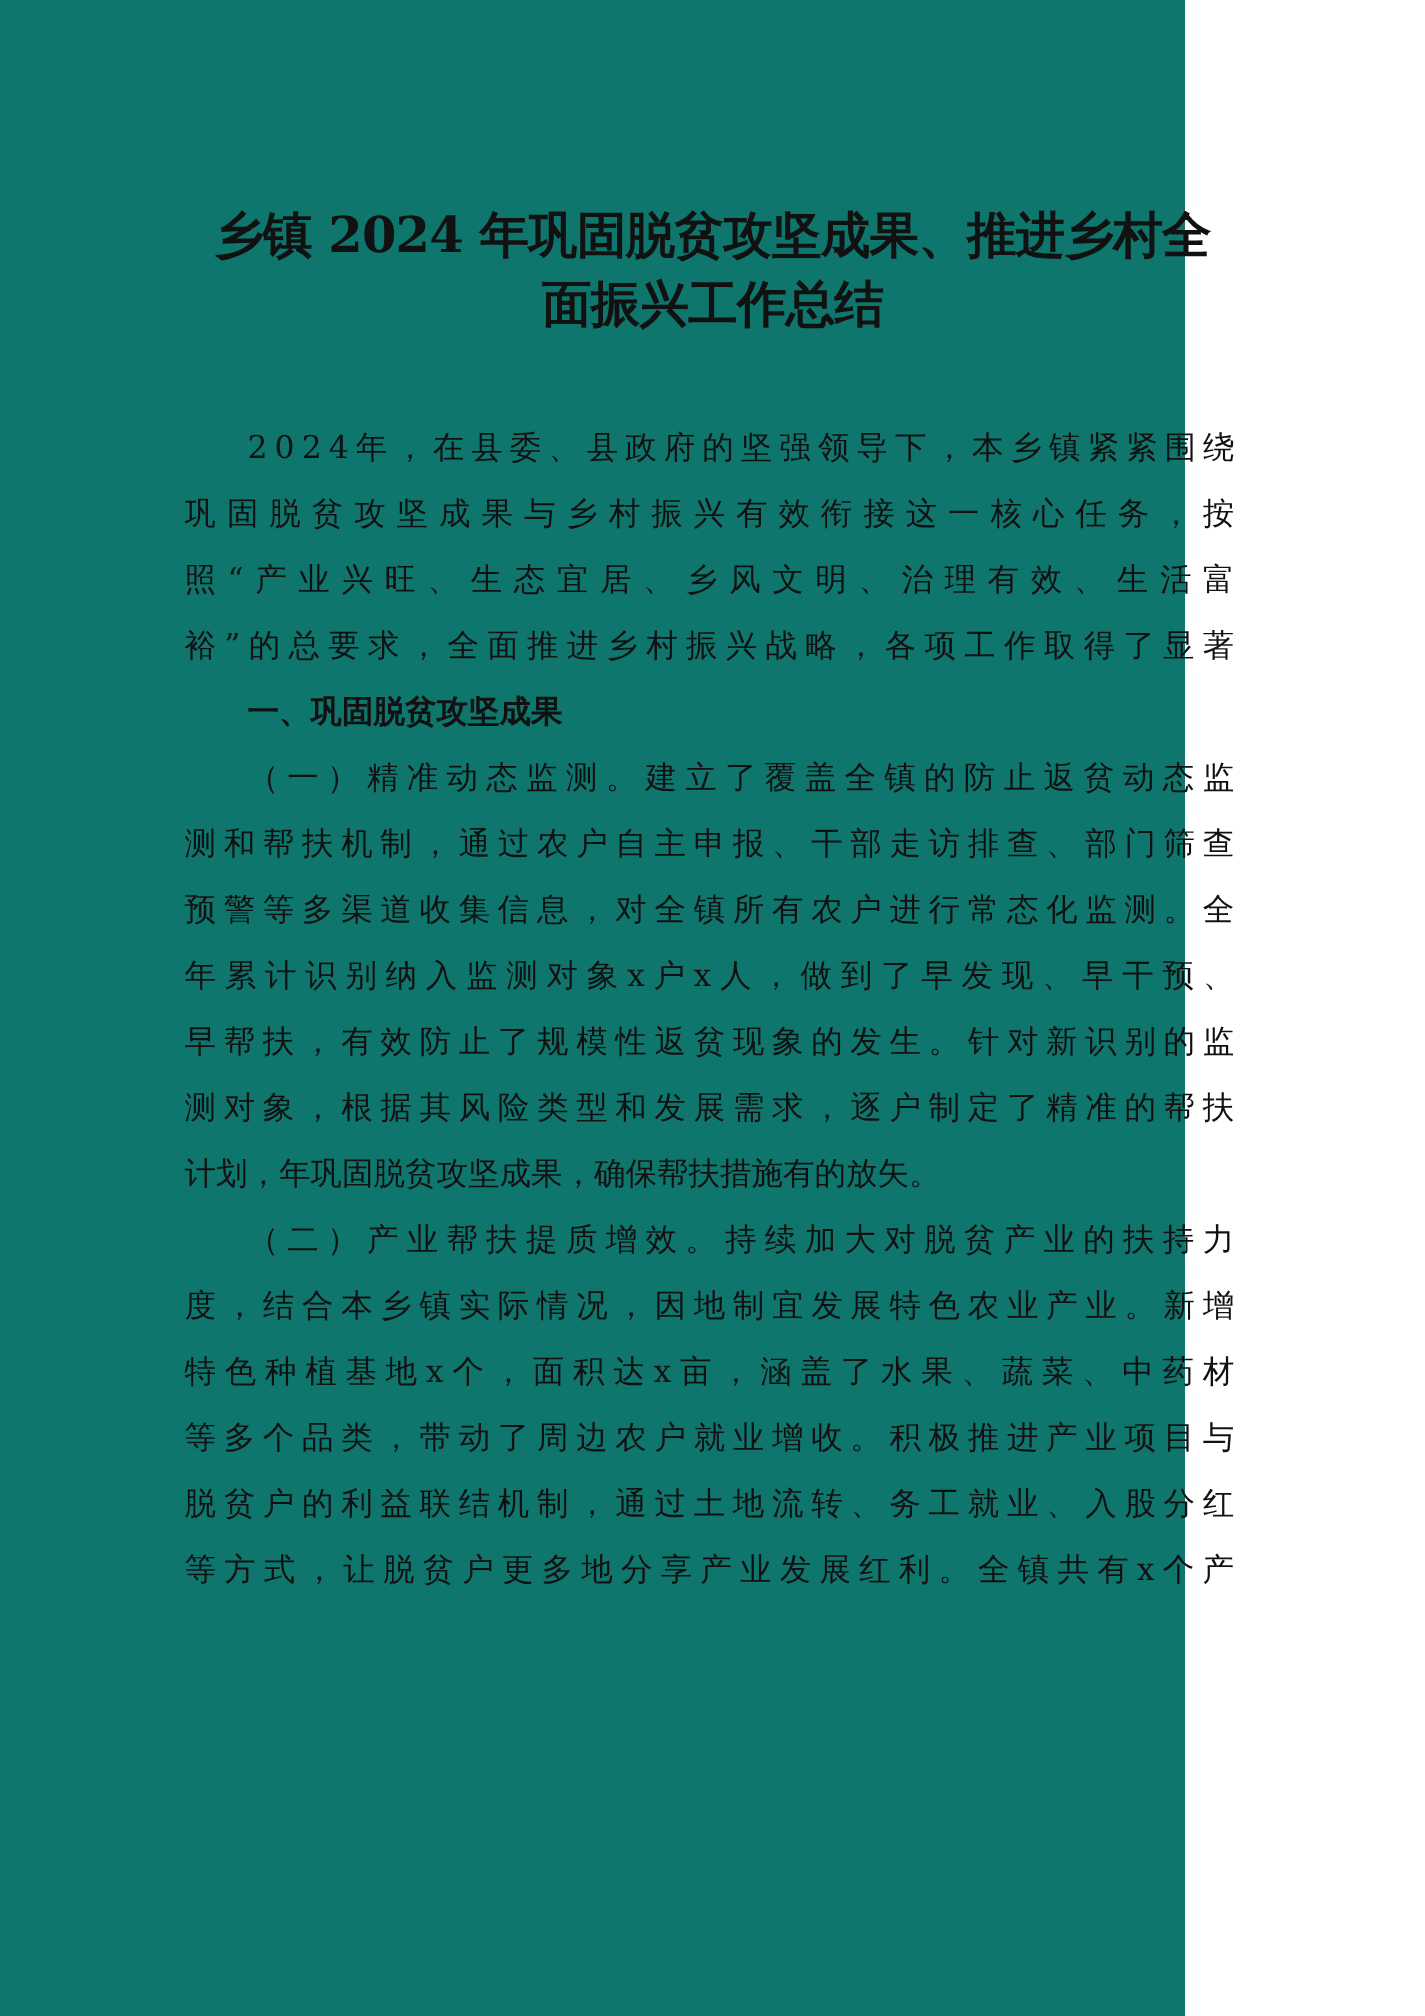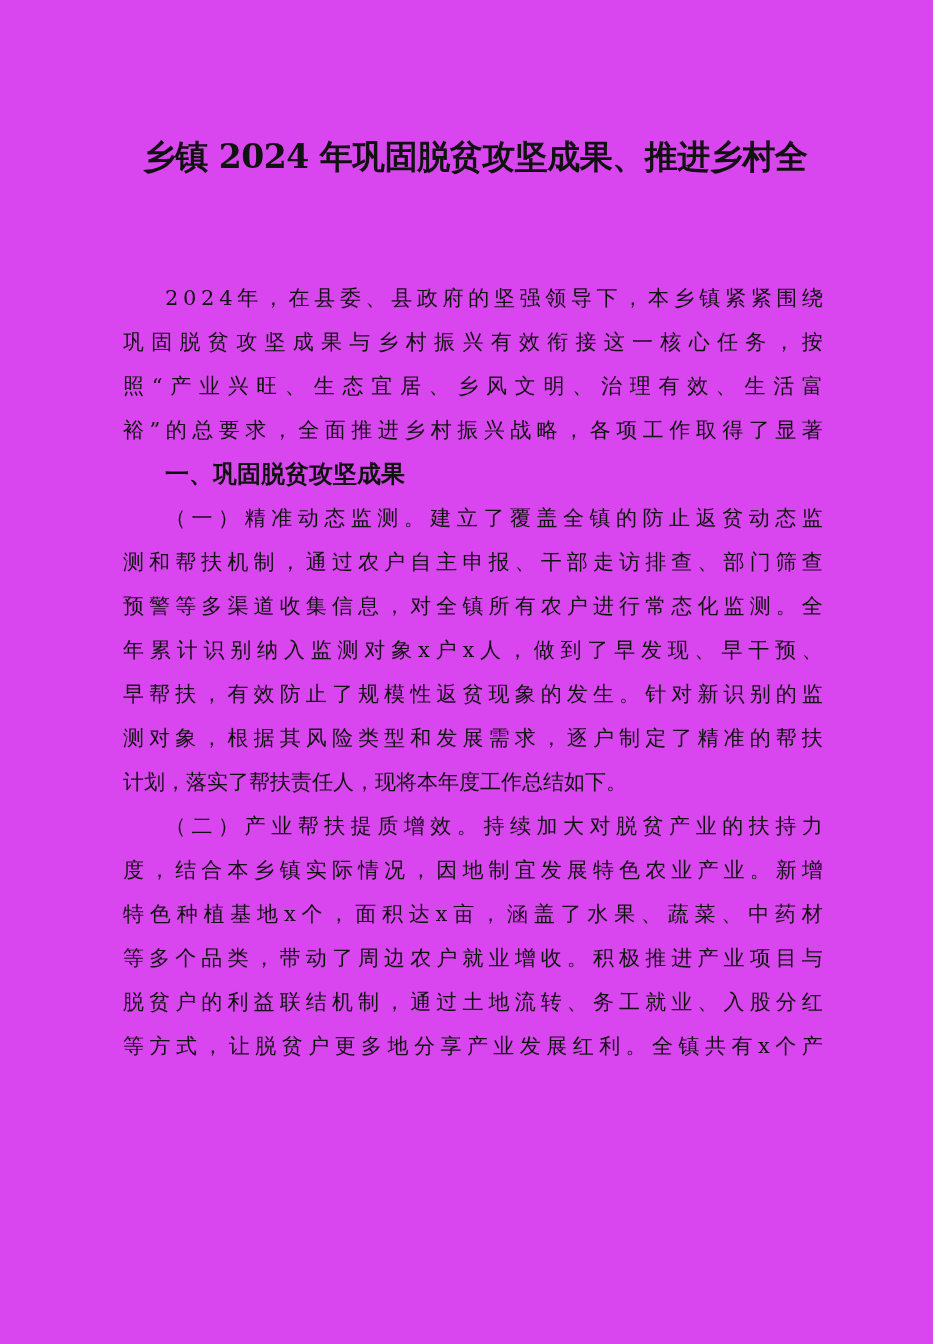--- a/index.html
+++ b/index.html
@@ -1,17 +1,17 @@
 <!DOCTYPE html>
 <html><head>
   <meta charset="utf-8">
   <style>
     html, body { margin: 0; padding: 0; background: #ffffff; }
     body { width: 950px; height: 1344px; position: relative; overflow: hidden; }
-    .page { position: absolute; left: 0; top: 0; width: 933px; height: 1344px; background: #d946ef; text-decoration: underline; }
+    .page { position: absolute; left: 0; top: 0; width: 790px; height: 1344px; background: #0f766e; text-decoration: underline; }
     .title {
       position: absolute; left: 100px; top: 134px; width: 750px;
       font-family: "DejaVu Serif", "Liberation Serif", serif;
       font-weight: bold; font-size: 33px; line-height: 46px;
       text-align: center; color: #111; margin: 0; letter-spacing: -0.5px;
     }
     .title span { display: block; white-space: nowrap; }
     .body {
       position: absolute; left: 123px; top: 276px; width: 700px;
       font-family: "DejaVu Serif", "Liberation Serif", serif;
@@ -19,29 +19,30 @@
     }
     .line {
       display: block; height: 44px; line-height: 44px;
       text-align: justify; text-align-last: justify; white-space: nowrap;
       overflow: visible;
     }
     .line.last { text-align-last: left; }
     .line.indent { padding-left: 42px; }
     .heading {
       font-family: "DejaVu Sans", "Liberation Sans", sans-serif;
-      font-weight: bold; font-size: 24px;
+      font-weight: bold; font-size: 21px;
     }
   </style>
 </head>
 <body>
 
 <div class="page">
   <h1 class="title">
     <span>乡镇 2024 年巩固脱贫攻坚成果、推进乡村全</span>
+    <span>面振兴工作总结</span>
   </h1>
 
   <div class="body">
 
     <div>
       <span class="line indent" style="display: flex; justify-content: space-between;">
           <span>2</span>
           <span>0</span>
           <span>2</span>
           <span>4</span>
@@ -324,21 +325,21 @@
           <span>户</span>
           <span>制</span>
           <span>定</span>
           <span>了</span>
           <span>精</span>
           <span>准</span>
           <span>的</span>
           <span>帮</span>
           <span>扶</span>
         </span>
-      <span class="line last">计划，落实了帮扶责任人，现将本年度工作总结如下。</span>
+      <span class="line last">计划，年巩固脱贫攻坚成果，确保帮扶措施有的放矢。</span>
     </div>
 
     <div>
       <span class="line indent" style="display: flex; justify-content: space-between;">
           <span>（</span>
           <span>二</span>
           <span>）</span>
           <span>产</span>
           <span>业</span>
           <span>帮</span>

